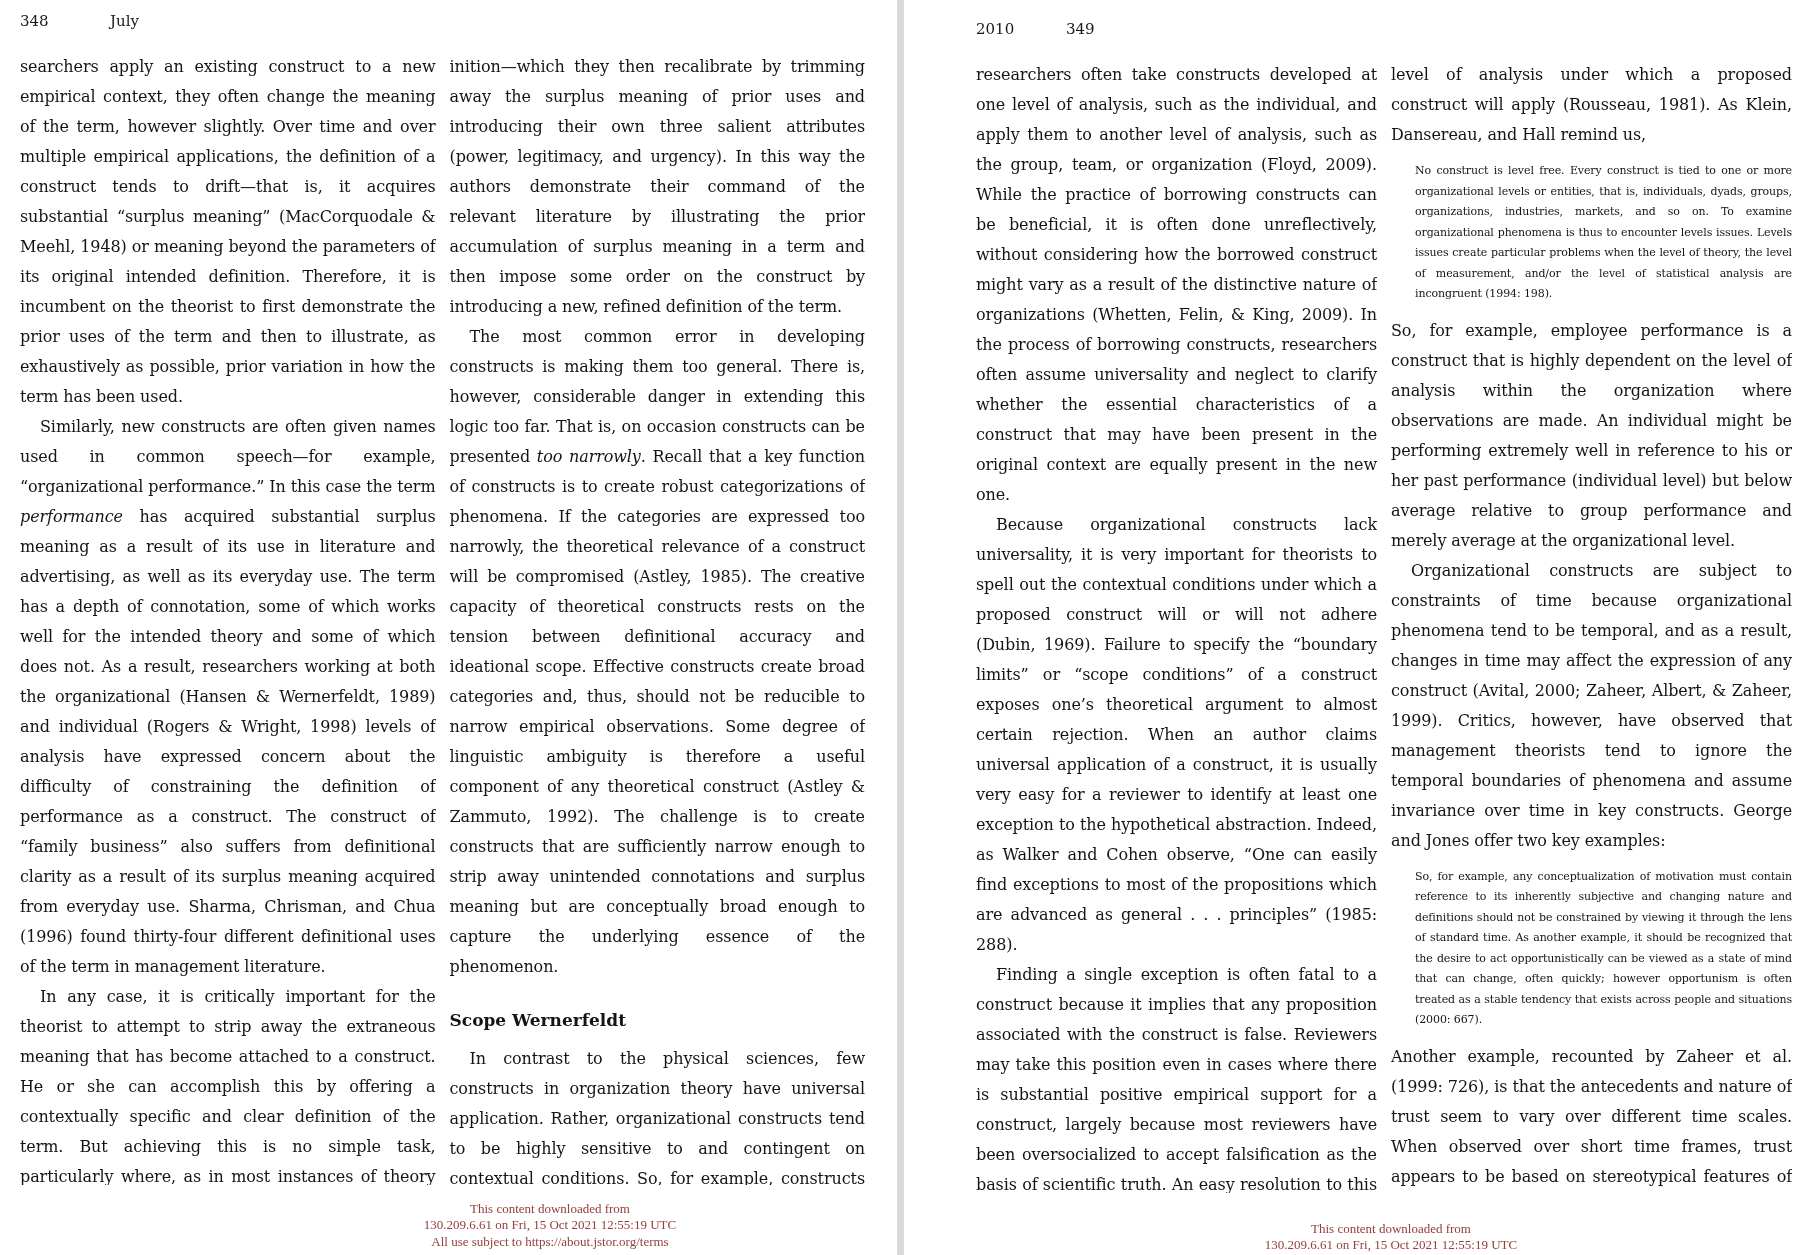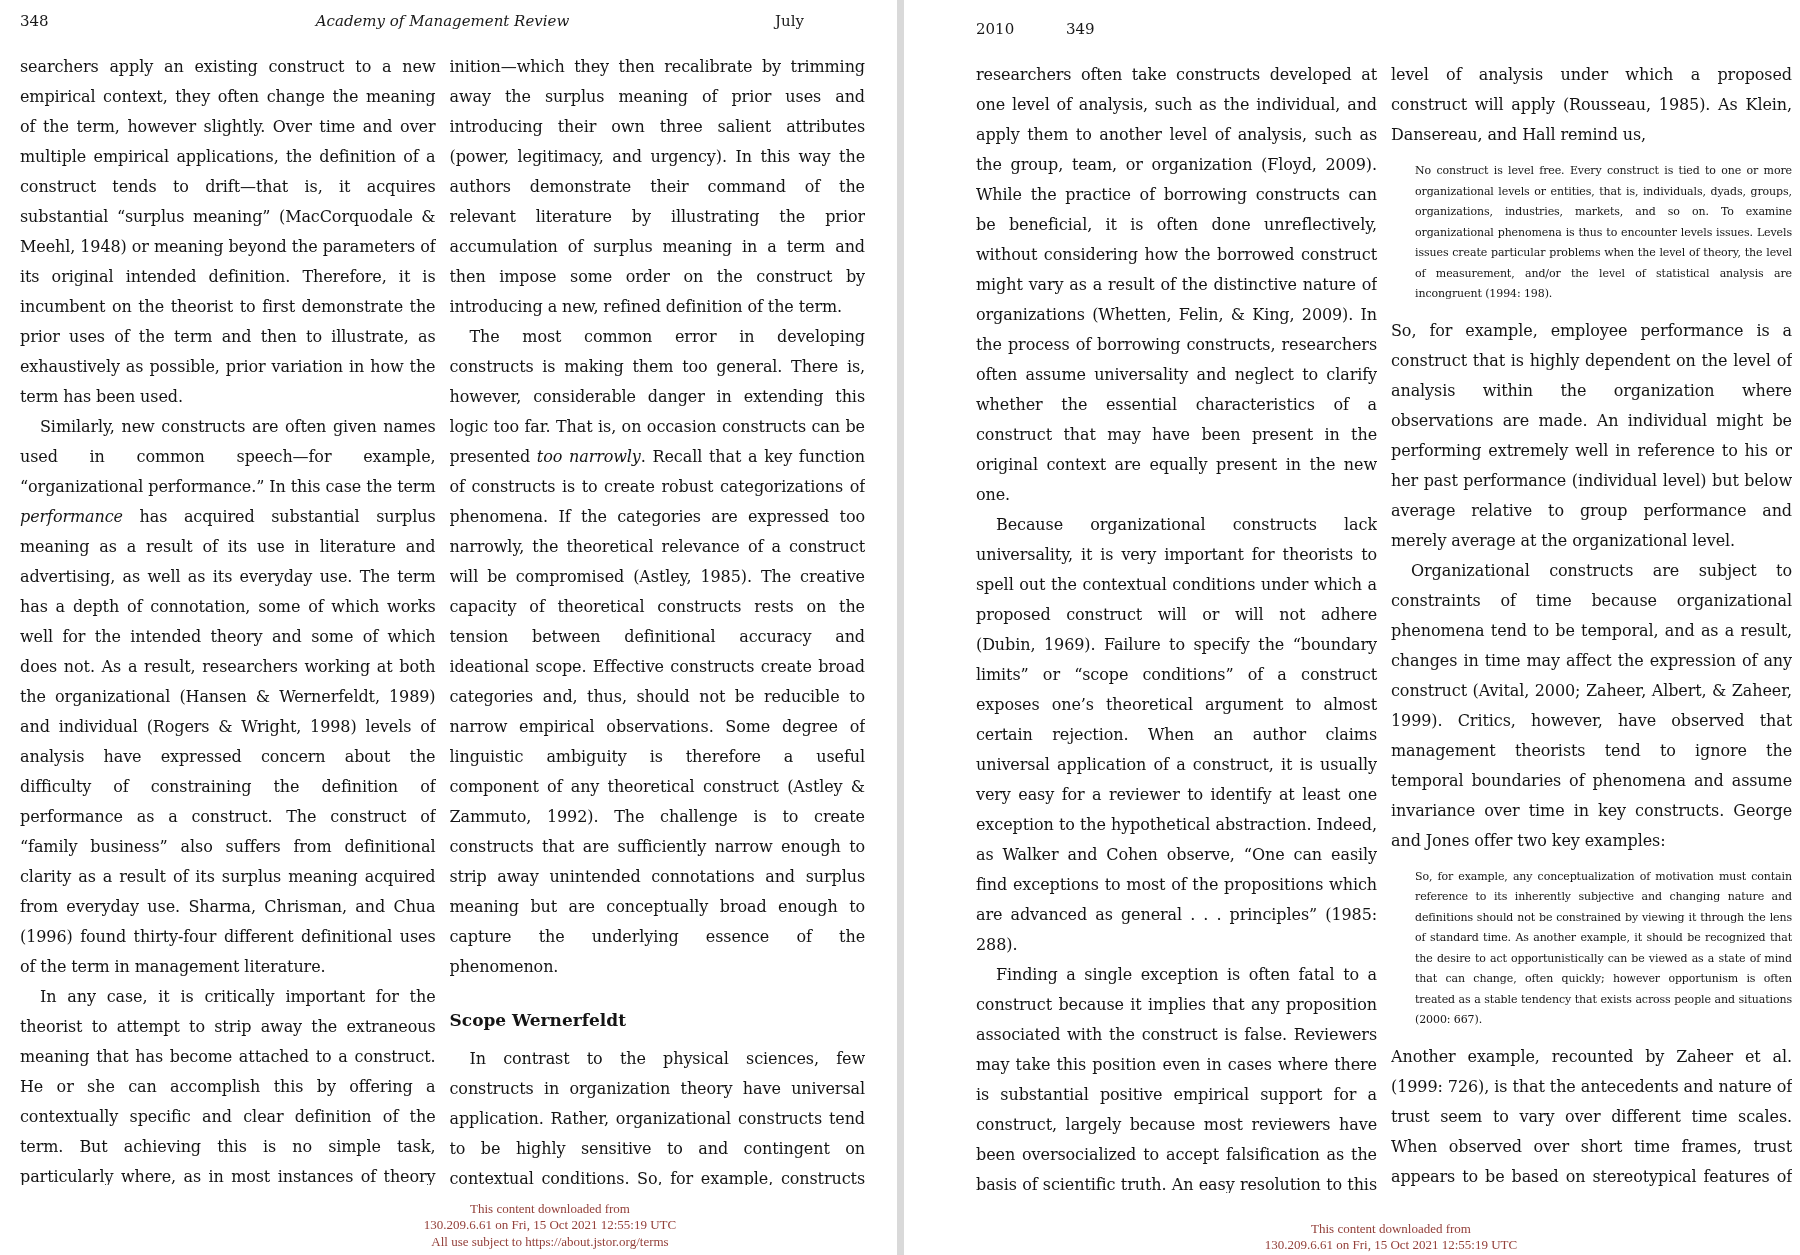--- a/index.html
+++ b/index.html
@@ -61,21 +61,20 @@
   .page-right .page-footer { left: 232px; width: 510px; }
 </style>
 </head>
 <body>
 
 <div class="spread">
 
   <section class="page page-left">
     <header class="page-header">
       <span class="ph-left">348</span>
-      <span class="ph-center">Academy of Management Review</span>
       <span class="ph-right">July</span>
     </header>
     <div class="cols">
       <div class="col">
           <p class="para">searchers apply an existing construct to a new empirical context, they often change the meaning of the term, however slightly. Over time and over multiple empirical applications, the definition of a construct tends to drift—that is, it acquires substantial “surplus meaning” (MacCorquodale &amp; Meehl, 1948) or meaning beyond the parameters of its original intended definition. Therefore, it is incumbent on the theorist to first demonstrate the prior uses of the term and then to illustrate, as exhaustively as possible, prior variation in how the term has been used.</p>
           <p class="para ind">Similarly, new constructs are often given names used in common speech—for example, “organizational performance.” In this case the term <em>performance</em> has acquired substantial surplus meaning as a result of its use in literature and advertising, as well as its everyday use. The term has a depth of connotation, some of which works well for the intended theory and some of which does not. As a result, researchers working at both the organizational (Hansen &amp; Wernerfeldt, 1989) and individual (Rogers &amp; Wright, 1998) levels of analysis have expressed concern about the difficulty of constraining the definition of performance as a construct. The construct of “family business” also suffers from definitional clarity as a result of its surplus meaning acquired from everyday use. Sharma, Chrisman, and Chua (1996) found thirty-four different definitional uses of the term in management literature.</p>
           <p class="para ind">In any case, it is critically important for the theorist to attempt to strip away the extraneous meaning that has become attached to a construct. He or she can accomplish this by offering a contextually specific and clear definition of the term. But achieving this is no simple task, particularly where, as in most instances of theory development, there is no clear agreement on the substantive definitional content of a construct.</p>
           <p class="para ind">There are, however, excellent illustrative examples of how this can be done. Consider, for example, how Mitchell, Agle, and Wood (1997) develop their definition of the term  in their groundbreaking  article. They begin by acknowledging the “maddening variety” of uses of the term. They then catalog these definitions across various theories, including agency, behavioral, ecological, institutional, resource dependence, and transaction cost theories of the firm. The authors go on to offer a new definition of the term—a purposefully broad def-</p>
         </div>
       <div class="col">
@@ -100,21 +99,21 @@
       <span class="ph-right">349</span>
     </header>
     <div class="cols">
       <div class="col">
           <p class="para">researchers often take constructs developed at one level of analysis, such as the individual, and apply them to another level of analysis, such as the group, team, or organization (Floyd, 2009). While the practice of borrowing constructs can be beneficial, it is often done unreflectively, without considering how the borrowed construct might vary as a result of the distinctive nature of organizations (Whetten, Felin, &amp; King, 2009). In the process of borrowing constructs, researchers often assume universality and neglect to clarify whether the essential characteristics of a construct that may have been present in the original context are equally present in the new one.</p>
           <p class="para ind">Because organizational constructs lack universality, it is very important for theorists to spell out the contextual conditions under which a proposed construct will or will not adhere (Dubin, 1969). Failure to specify the “boundary limits” or “scope conditions” of a construct exposes one’s theoretical argument to almost certain rejection. When an author claims universal application of a construct, it is usually very easy for a reviewer to identify at least one exception to the hypothetical abstraction. Indeed, as Walker and Cohen observe, “One can easily find exceptions to most of the propositions which are advanced as general . . . principles” (1985: 288).</p>
           <p class="para ind">Finding a single exception is often fatal to a construct because it implies that any proposition associated with the construct is false. Reviewers may take this position even in cases where there is substantial positive empirical support for a construct, largely because most reviewers have been oversocialized to accept falsification as the basis of scientific truth. An easy resolution to this problem, however, is simply to avoid overgeneralizing the nature of your constructs by placing scope conditions on them—that is, carefully outlining the contextual conditions under which the constructs will or will not apply.</p>
           <p class="para ind">There are three general categories or types of scope conditions: space, time, and values (Bacharach, 1989). The first two are relatively straightforward and easy to address. Constraints of space, discussed above, refer to the fact that constructs may apply differently in different types of organizations, at different levels of organizational analysis, under different cultural conditions, or in varying environmental circumstances. Perhaps the most common omission in theory manuscripts is a failure to specify the</p>
         </div>
       <div class="col">
-          <p class="para">level of analysis under which a proposed construct will apply (Rousseau, 1985). As Klein, Dansereau, and Hall remind us,</p>
+          <p class="para">level of analysis under which a proposed construct will apply (Rousseau, 1981). As Klein, Dansereau, and Hall remind us,</p>
           <div class="bquote">No construct is level free. Every construct is tied to one or more organizational levels or entities, that is, individuals, dyads, groups, organizations, industries, markets, and so on. To examine organizational phenomena is thus to encounter levels issues. Levels issues create particular problems when the level of theory, the level of measurement, and/or the level of statistical analysis are incongruent (1994: 198).</div>
           <p class="para">So, for example, employee performance is a construct that is highly dependent on the level of analysis within the organization where observations are made. An individual might be performing extremely well in reference to his or her past performance (individual level) but below average relative to group performance and merely average at the organizational level.</p>
           <p class="para ind">Organizational constructs are subject to constraints of time because organizational phenomena tend to be temporal, and as a result, changes in time may affect the expression of any construct (Avital, 2000; Zaheer, Albert, &amp; Zaheer, 1999). Critics, however, have observed that management theorists tend to ignore the temporal boundaries of phenomena and assume invariance over time in key constructs. George and Jones offer two key examples:</p>
           <div class="bquote">So, for example, any conceptualization of motivation must contain reference to its inherently subjective and changing nature and definitions should not be constrained by viewing it through the lens of standard time. As another example, it should be recognized that the desire to act opportunistically can be viewed as a state of mind that can change, often quickly; however opportunism is often treated as a stable tendency that exists across people and situations (2000: 667).</div>
           <p class="para">Another example, recounted by Zaheer et al. (1999: 726), is that the antecedents and nature of trust seem to vary over different time scales. When observed over short time frames, trust appears to be based on stereotypical features of a potential alliance partner. But when measured over longer time frames, trust is based on more specific or individualized elements of potential partners.</p>
         </div>
     </div>
     <footer class="page-footer">
       <div>This content downloaded from</div>
       <div>130.209.6.61 on Fri, 15 Oct 2021 12:55:19 UTC</div>

